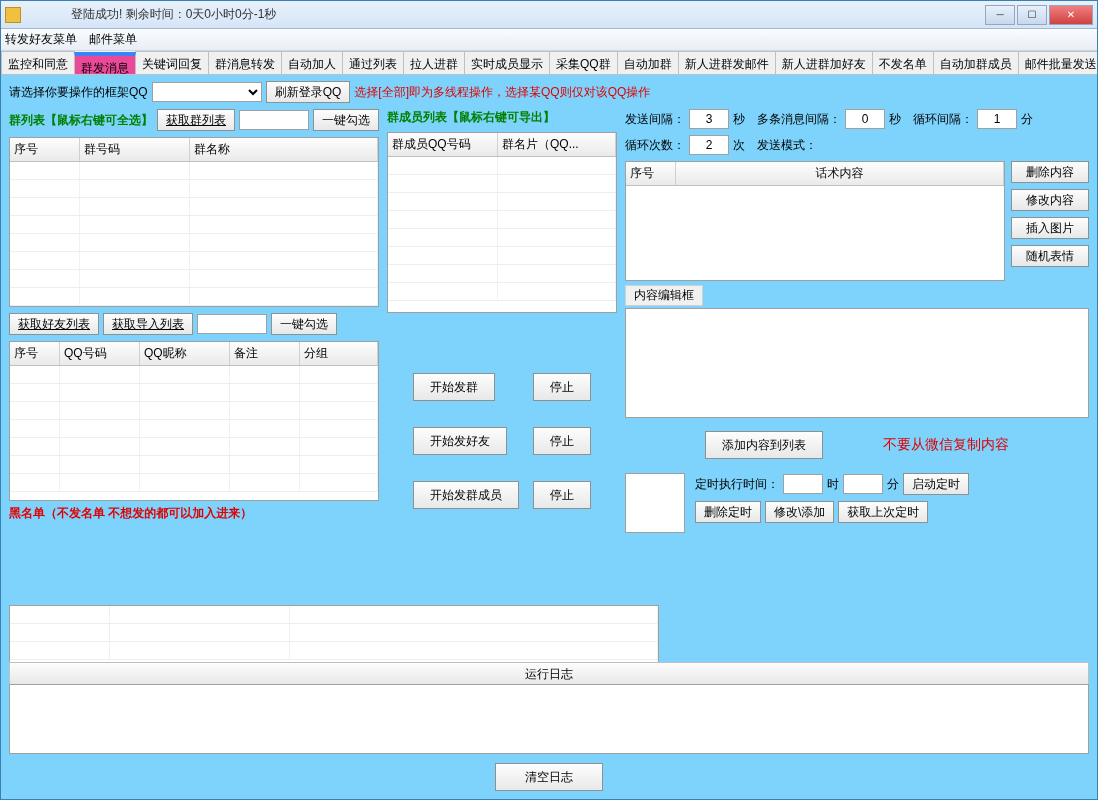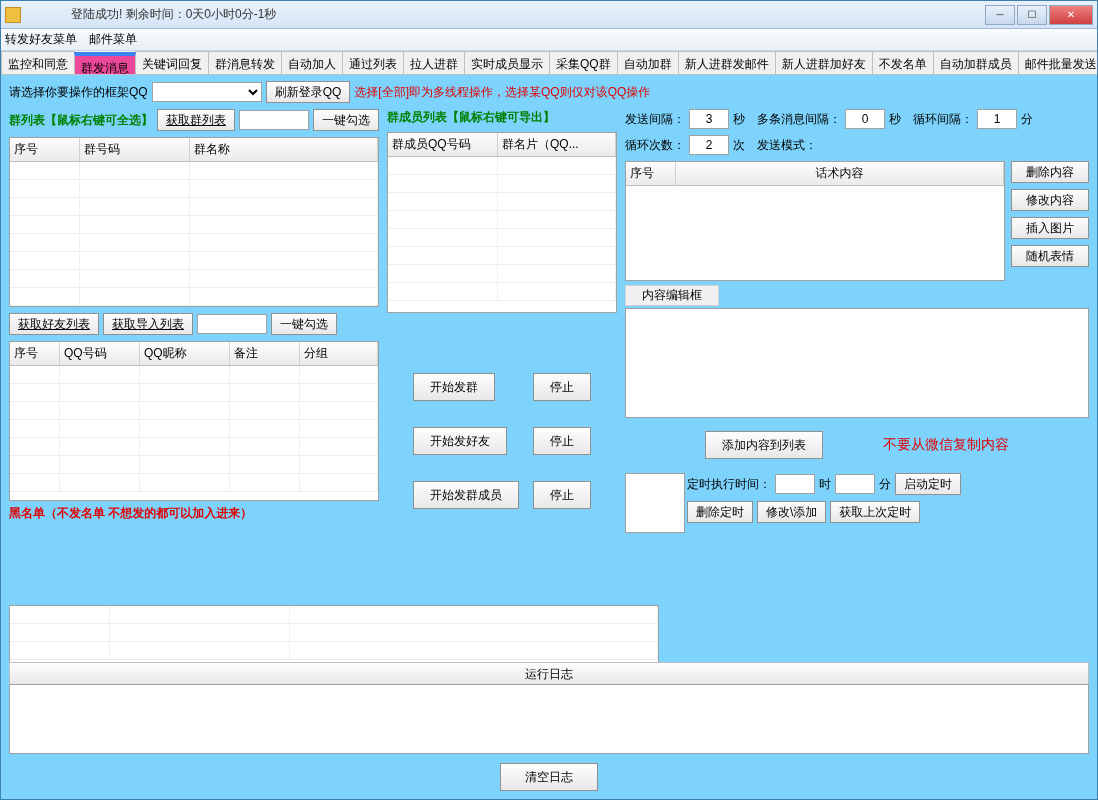--- a/index.html
+++ b/index.html
@@ -39,21 +39,21 @@
 .grid-head > div { padding: 3px 4px; border-right: 1px solid #d0d0d0; overflow: hidden; white-space: nowrap; }
 .grid-body { background: #fff; }
 .grid-row { display: flex; border-bottom: 1px solid #eee; height: 18px; }
 .grid-row > div { border-right: 1px solid #f0f0f0; }
 
 .layout-top { display: flex; gap: 8px; }
 .col-left { flex: 0 0 370px; }
 .col-mid { flex: 0 0 230px; }
 .col-right { flex: 1; }
 
-.fieldset-label { background: #f0f0f0; padding: 1px 16px; border: 1px solid #d0d0d0; display: inline-block; margin-bottom: 2px; }
+.fieldset-label { background: #f0f0f0; padding: 1px 8px; border: 1px solid #d0d0d0; display: inline-block; margin-bottom: 2px; }
 
 textarea { font-size: 12px; border: 1px solid #a0a0a0; resize: none; overflow-y: scroll; }
 
 .log-area { position: absolute; bottom: 8px; left: 8px; right: 8px; }
 .log-title { text-align: center; height: 22px; line-height: 22px; background: linear-gradient(#fdfdfd,#e8e8e8); border: 1px solid #c0c0c0; border-bottom: none; }
 .log-box { width: 100%; height: 70px; }
 .log-btn-row { text-align: center; margin-top: 6px; }
 
 .small-box { width: 60px; height: 60px; border: 1px solid #a0a0a0; background: #fff; }
 </style>
@@ -333,21 +333,21 @@
         <div style="margin-top:4px">
           <span class="fieldset-label">内容编辑框</span>
           <textarea style="width: 100%; height: 110px;"></textarea>
         </div>
 
         <div class="row" style="margin-top:10px; justify-content:center; gap:60px;">
           <button class="big">添加内容到列表</button>
           <span class="red" style="font-size:14px">不要从微信复制内容</span>
         </div>
 
-        <div style="display:flex; gap:2px; margin-top:14px; align-items:flex-start;">
+        <div style="display:flex; gap:10px; margin-top:14px; align-items:flex-start;">
           <div class="small-box"></div>
           <div style="flex:1">
             <div class="row">
               <span>定时执行时间：</span>
               <input type="text" style="width: 40px;">
               <span>时</span>
               <input type="text" style="width: 40px;">
               <span>分</span>
               <button>启动定时</button>
             </div>
@@ -378,17 +378,17 @@
             <div style="width:180px"></div>
             <div style="flex:1"></div>
           </div>
       </div>
     </div>
 
     <div class="log-area">
       <div class="log-title">运行日志</div>
       <textarea class="log-box" style=""></textarea>
       <div class="log-btn-row">
-        <button class="big" style="width:98px">清空日志</button>
+        <button class="big" style="width:108px">清空日志</button>
       </div>
     </div>
   </div>
 </div>
 
 </body></html>

